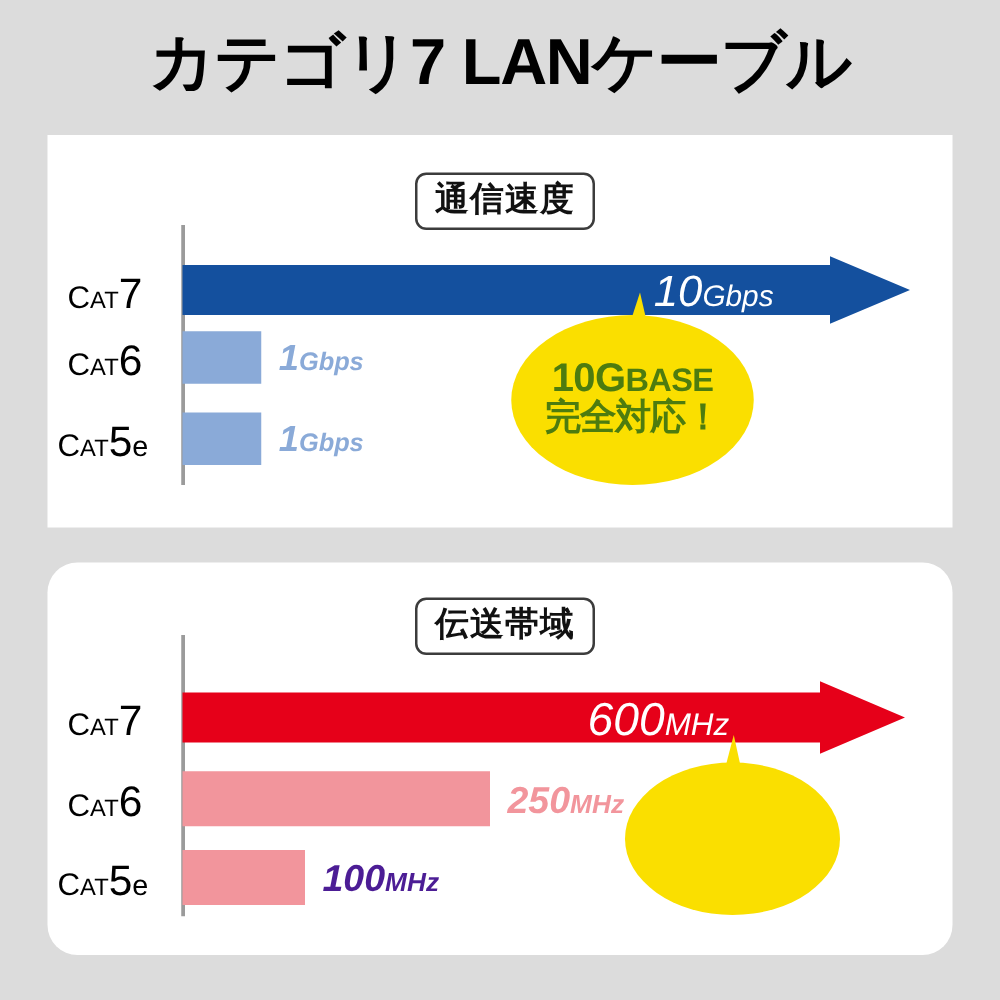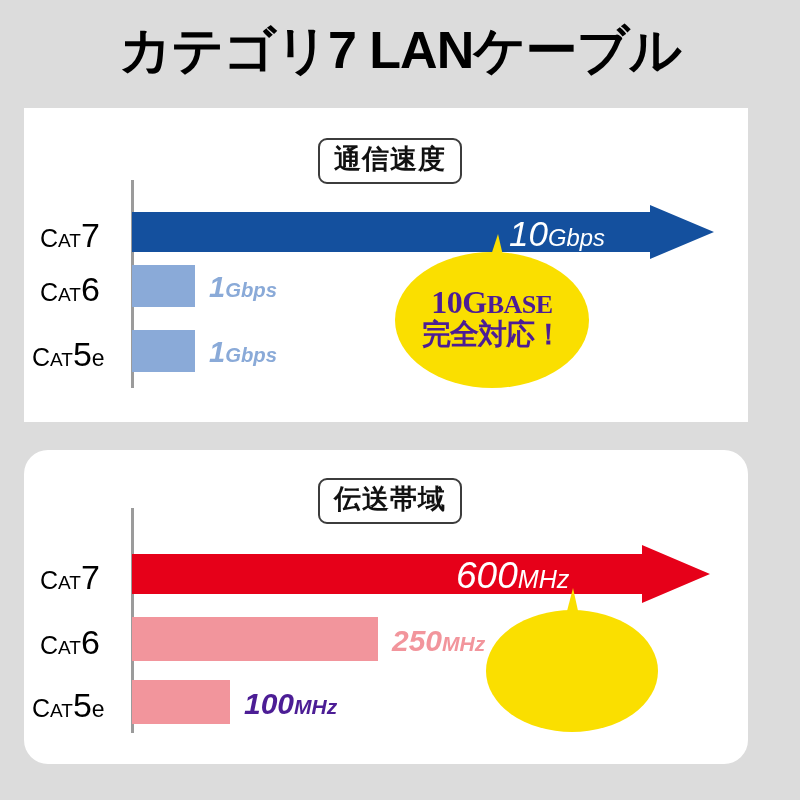--- a/index.html
+++ b/index.html
@@ -31,21 +31,21 @@
     font-weight: bold;
     letter-spacing: -1px;
     color: #000000;
     line-height: 1.1;
     white-space: nowrap;
   }
 
   
   .panel {
     position: absolute;
-    left: 24px;
+    left: 38px;
     width: 724px;
     background: #ffffff;
     box-sizing: border-box;
   }
   #panel-speed { top: 108px; height: 314px; }
   #panel-band  { top: 450px; height: 314px; border-radius: 24px; }
 
   
   .chart {
     position: absolute;
@@ -135,21 +135,21 @@
     position: absolute;
     left: 0;
     width: 100%;
     text-align: center;
     font-weight: bold;
     line-height: 1.04;
     white-space: nowrap;
   }
   .bubble-text .ln { display: block; }
 
-  #bubble-10gbase .bubble-text { color: #4c1d95; font-family: Liberation Serif, serif; }
+  #bubble-10gbase .bubble-text { color: #4d7c0f; }
   #bubble-10gbase .ln1 { font-size: 32px; letter-spacing: -0.5px; }
   #bubble-10gbase .ln1 .small { font-size: 26px; }
   #bubble-10gbase .ln2 { font-size: 29px; letter-spacing: -1px; }
 
   #bubble-error .bubble-text { color: #e60019; }
   #bubble-error .ln1 { font-size: 29px; letter-spacing: -1px; }
   #bubble-error .ln2 { font-size: 29px; letter-spacing: -1px; }
 </style>
 </head>
 <body>

